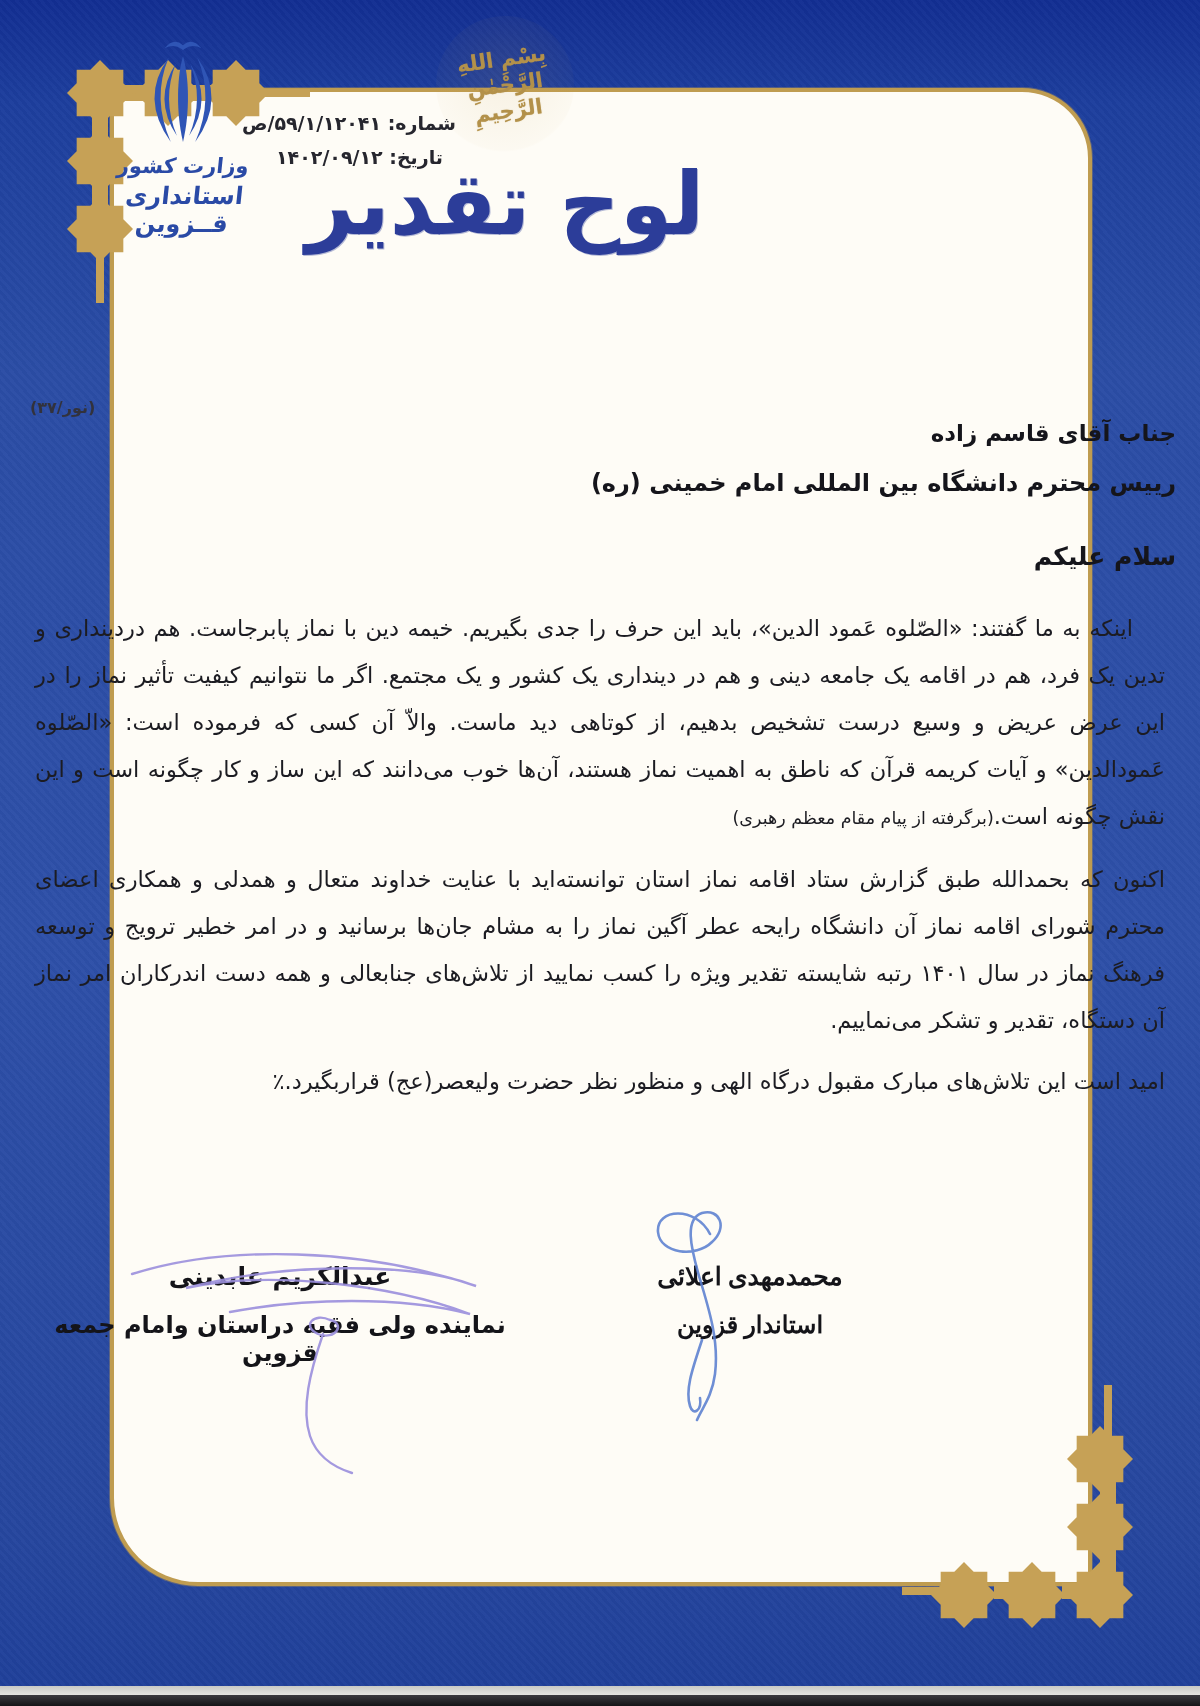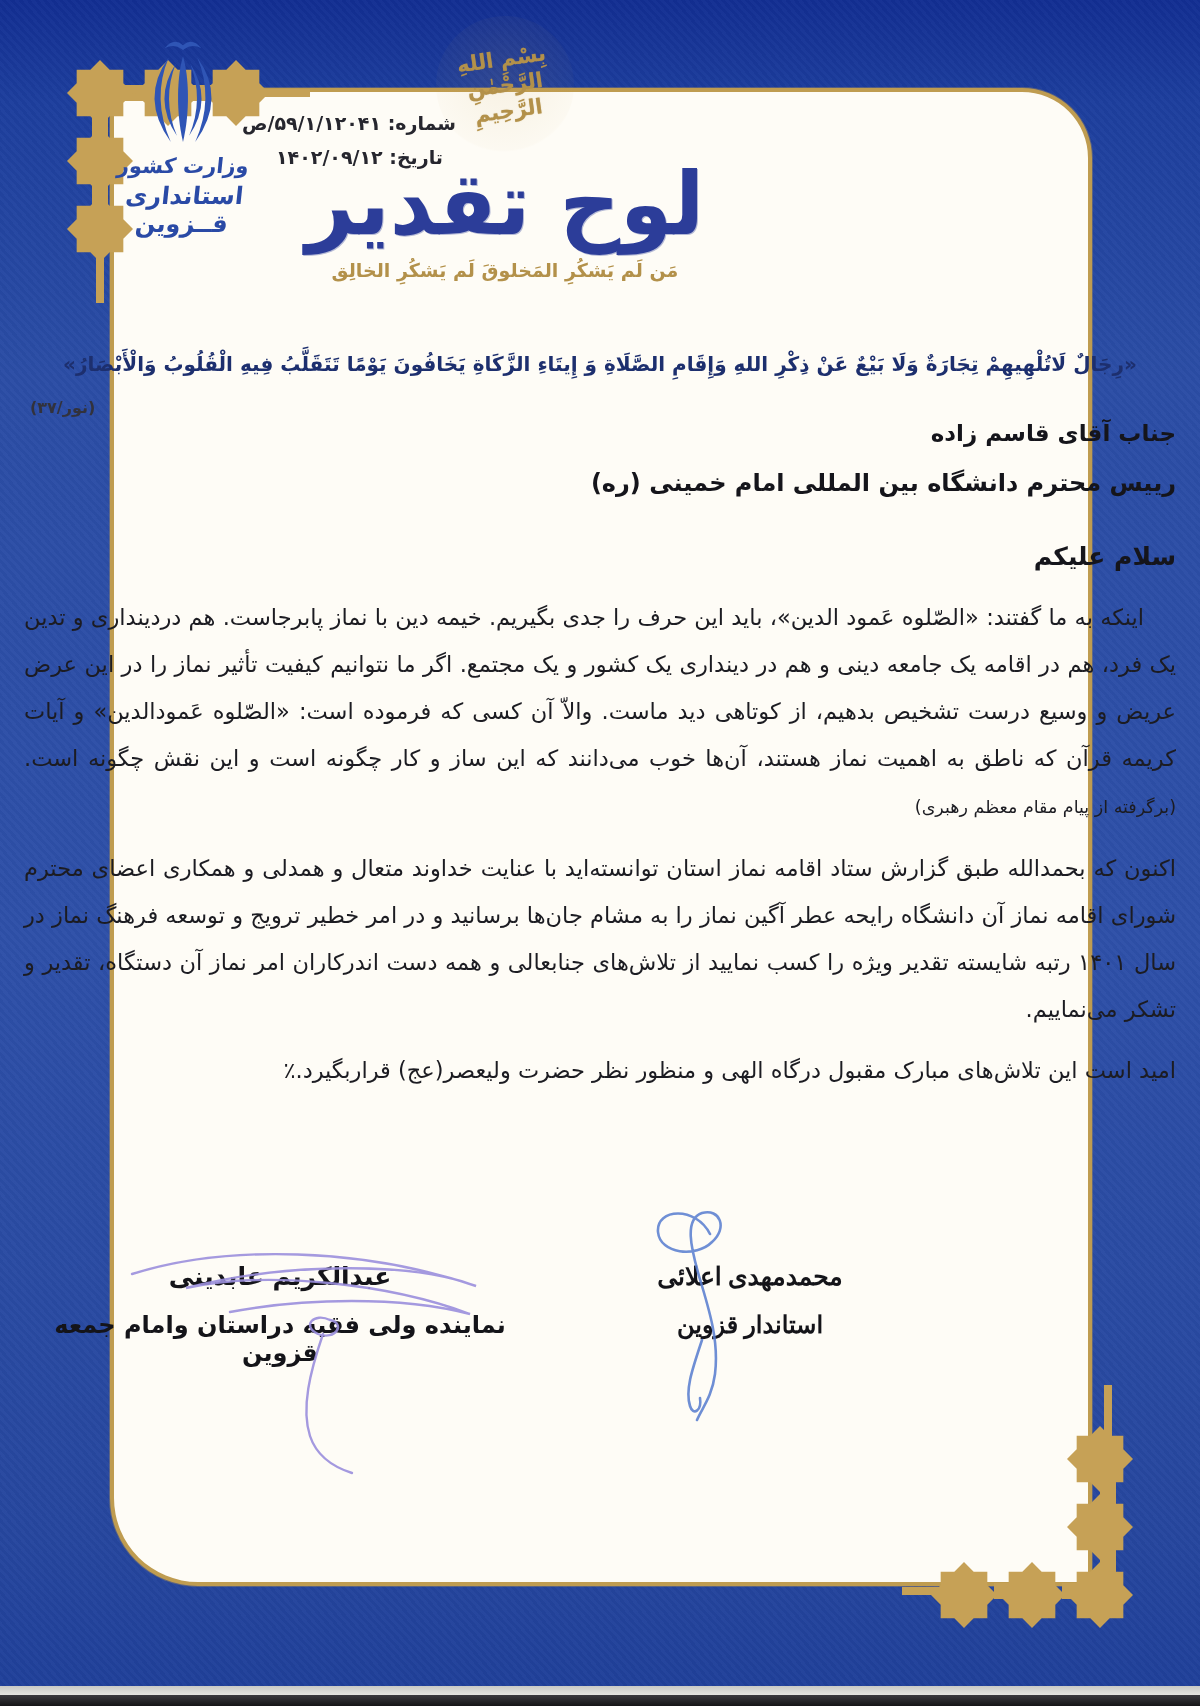--- a/index.html
+++ b/index.html
@@ -58,21 +58,21 @@
 
   
   .recipient{position:absolute;top:420px;right:24px;left:24px;text-align:right;font-weight:bold;color:#15151b;}
   .recipient .name{font-size:23px;}
   .recipient .rtitle{font-size:24px;margin-top:23px;}
 
   .greeting{position:absolute;top:542px;right:24px;font-size:25px;font-weight:bold;color:#15151b;margin-left:8px;}
 
   
   .body-text{position:absolute;top:594px;right:24px;left:24px;font-size:22.5px;line-height:47px;text-align:justify;color:#1c1c22;}
-  .body-text p{margin:0;}
+  .body-text p{margin:11px;}
   .body-text p.indent{text-indent:32px;}
   .body-text p + p{margin-top:14px;}
   .src-note{font-size:17.5px;}
 
   
   .sig{position:absolute;text-align:center;font-weight:bold;color:#141419;}
   .sig .sname{font-size:25px;}
   .sig .stitle{font-size:24px;margin-top:20px;}
   .sig-governor{top:1262px;left:555px;width:390px;font-family:Liberation Serif, serif;}
   .sig-imam{top:1262px;left:50px;width:460px;}
@@ -122,39 +122,37 @@
   <div class="content">
 
     <div class="doc-meta">
       <span class="row"><span>شماره:</span> <span>۵۹/۱/۱۲۰۴۱/ص</span></span>
       <span class="row"><span>تاریخ:</span> <span>۱۴۰۲/۰۹/۱۲</span></span>
     </div>
 
     <div class="title-block">
       <div class="bismillah">بِسْمِ اللهِ الرَّحْمٰنِ الرَّحِيمِ</div>
       <div class="cert-title">لوح تقدیر</div>
-      <div class="hadith">مَن لَم یَشکُرِ المَخلوقَ لَم یَشکُرِ الخالِق</div>
     </div>
 
     <div class="emblem-block">
       <svg width="104" height="112" viewBox="0 0 100 110">
         <g fill="#2f55b5" stroke="none">
           <path d="M32,12 Q41,1 50,9 Q59,1 68,12 Q59,7 51,13 L50,14 L49,13 Q41,7 32,12 Z"></path>
           <path d="M50,20 C44,40 43,75 50,104 C57,75 56,40 50,20 Z"></path>
           <path d="M43,27 Q20,62 44,98 Q29,62 43,27 Z"></path>
           <path d="M36,21 Q7,61 38,104 Q19,61 36,21 Z"></path>
           <path d="M57,27 Q80,62 56,98 Q71,62 57,27 Z"></path>
           <path d="M64,21 Q93,61 62,104 Q81,61 64,21 Z"></path>
         </g>
       </svg>
       <div class="ministry">وزارت کشور</div>
       <div class="governorate">استانداری قــزوین</div>
     </div>
 
-    <div class="verse">«رِجَالٌ لَاتُلْهِيهِمْ تِجَارَةٌ وَلَا بَيْعٌ عَنْ ذِكْرِ اللهِ وَإِقَامِ الصَّلَاةِ وَ إِيتَاءِ الزَّكَاةِ يَخَافُونَ يَوْمًا تَتَقَلَّبُ فِيهِ الْقُلُوبُ وَالْأَبْصَارُ»</div>
     <div class="verse-ref">(نور/۳۷)</div>
 
     <div class="recipient">
       <div class="name">جناب آقای قاسم زاده</div>
       <div class="rtitle">رییس محترم دانشگاه بین المللی امام خمینی (ره)</div>
     </div>
 
     <div class="greeting">سلام علیکم</div>
 
     <div class="body-text">

